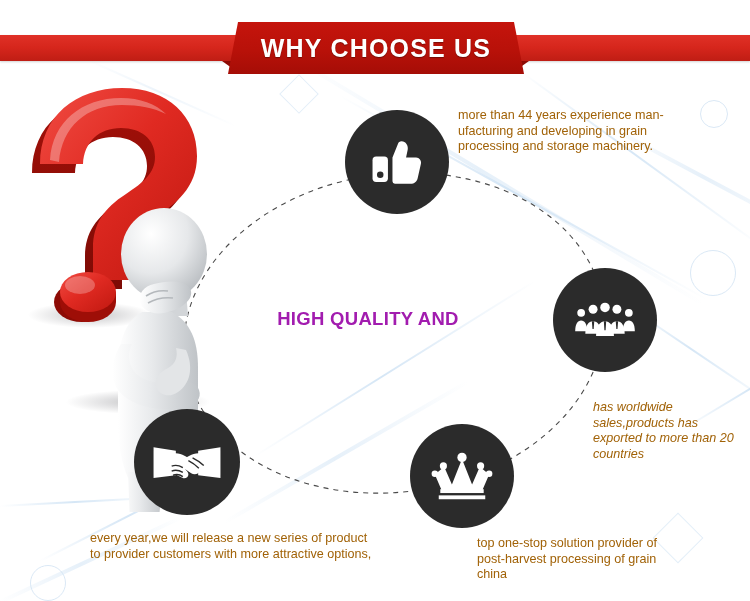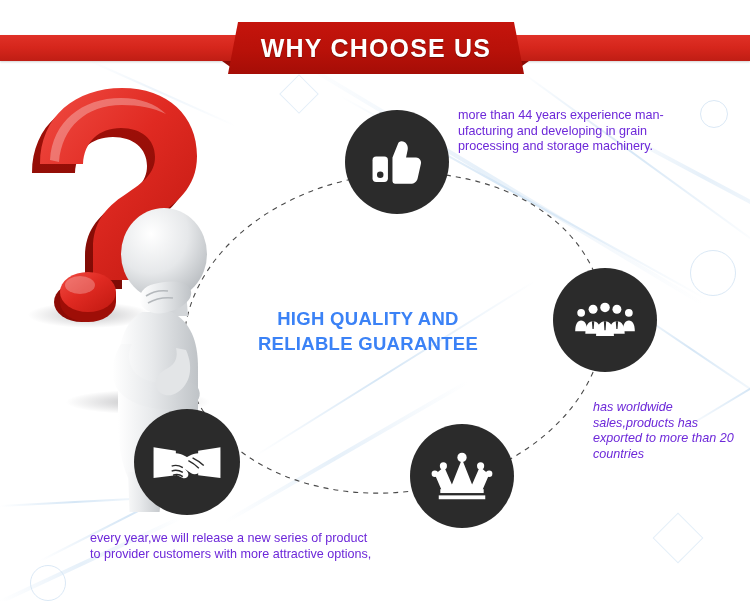--- a/index.html
+++ b/index.html
@@ -103,36 +103,36 @@
     justify-content: center;
   }
   #circle-experience { left: 345px; top: 110px; width: 104px; height: 104px; }
   #circle-worldwide  { left: 553px; top: 268px; width: 104px; height: 104px; }
   #circle-quality    { left: 410px; top: 424px; width: 104px; height: 104px; }
   #circle-newseries  { left: 134px; top: 409px; width: 106px; height: 106px; }
 
   
   .caption {
     position: absolute;
-    color: #6d28d9;
+    color: #a16207;
     font-size: 12.6px;
     line-height: 15.5px;
   }
   #cap-experience { left: 458px; top: 108px; width: 218px; }
   #cap-worldwide  { left: 593px; top: 400px; width: 152px; font-style: italic; }
   #cap-newseries  { left: 90px;  top: 531px; width: 290px; }
   #cap-quality    { left: 477px; top: 536px; width: 190px; }
 
   
   .headline {
     position: absolute;
     left: 250px; top: 306px;
     width: 236px;
     text-align: center;
-    color: #3b82f6;
+    color: #a21caf;
     font-size: 18.5px;
     font-weight: bold;
     line-height: 25px;
     letter-spacing: .3px;
   }
 </style>
 </head>
 <body>
 
 <div id="page">
@@ -307,20 +307,21 @@
       <circle cx="5" cy="30" r="4.2" fill="#ffffff"></circle>
       <circle cx="75" cy="30" r="4.2" fill="#ffffff"></circle>
 
       <path d="M5 31 L14 52 L66 52 L75 31 L63 21 L53 44 L40 11
                L27 44 L17 21 Z" fill="#ffffff"></path>
 
       <rect x="12" y="50" width="56" height="5" fill="#ffffff"></rect>
       <rect x="10" y="58" width="60" height="5" fill="#ffffff"></rect>
     </svg>
   </div>
+  <div class="caption" id="cap-quality">top one-stop solution provider of post-harvest processing of grain china</div>
 
   <div class="feature-circle" id="circle-newseries">
     <svg width="70" height="46" viewBox="0 0 100 66">
 
       <path d="M2 12 L34 17 L34 52 L2 56 Z" fill="#ffffff"></path>
 
       <path d="M98 12 L66 17 L66 52 L98 56 Z" fill="#ffffff"></path>
 
       <path d="M30 20 C40 20 48 24 54 29 L66 38 C70 41 70 46 66 49
                C63 51 59 51 56 49 L47 43
@@ -334,16 +335,15 @@
       <path d="M28 46 C33 44 39 45 44 48" fill="none" stroke="#2b2b2b" stroke-width="2"></path>
       <path d="M30 52 C35 50 40 51 44 54" fill="none" stroke="#2b2b2b" stroke-width="2"></path>
       <path d="M52 31 C58 34 63 38 67 42" fill="none" stroke="#2b2b2b" stroke-width="2"></path>
       <path d="M58 27 C64 30 70 34 74 38" fill="none" stroke="#2b2b2b" stroke-width="2"></path>
     </svg>
   </div>
   <div class="caption" id="cap-newseries">every year,we will release a new series of product to provider customers with more attractive options,</div>
 
   <div class="headline">
     <div>HIGH QUALITY AND</div>
-    <div>RELIABLE GUARANTEE</div>
   </div>
 
 </div>
 
 </body></html>

